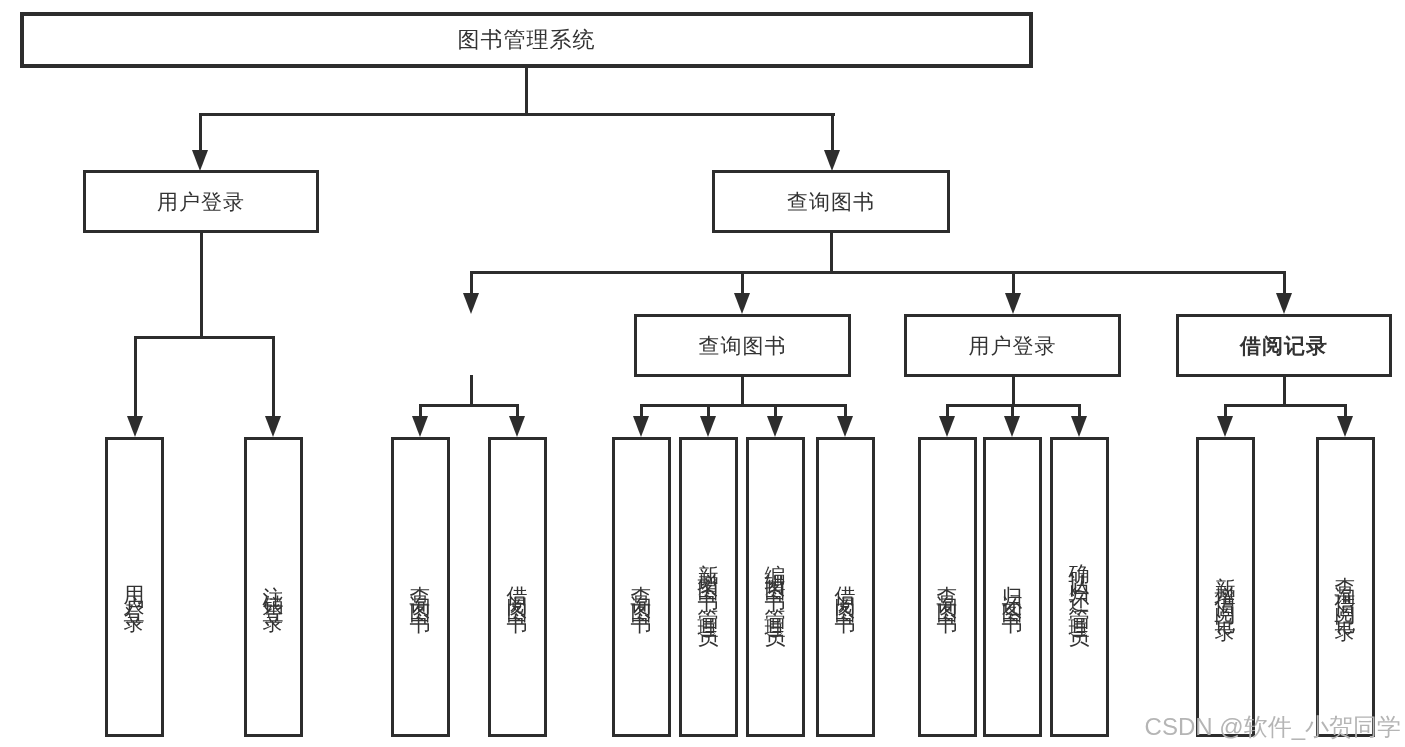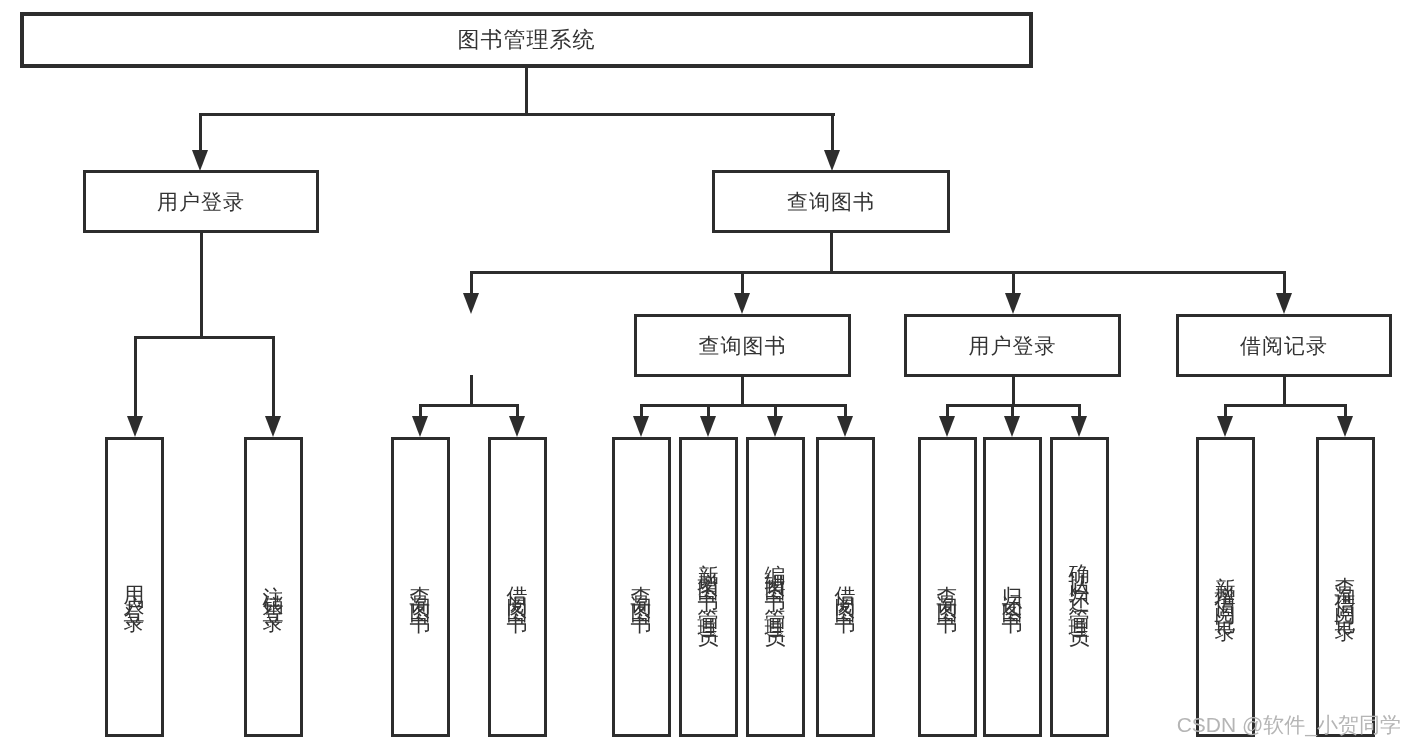--- a/index.html
+++ b/index.html
@@ -40,42 +40,42 @@
     width:0;height:0;
     border-left:8px solid transparent;
     border-right:8px solid transparent;
     border-top:21px solid #2d2d2d;
     z-index:1;
   }
   .watermark{
     position:absolute;
     right:4px;top:711px;
     color:#b5b5b5;
-    font-size:21px;
+    font-size:24px;
     z-index:3;
     white-space:nowrap;
   }
 </style>
 </head>
 <body>
 
 <div id="canvas">
 
   <div class="box thick" style="left:20px;top:12px;width:1013px;height:56px;">图书管理系统</div>
 
   <div class="box" style="left:83px;top:170px;width:236px;height:63px;">用户登录</div>
 
   <div class="box" style="left:712px;top:170px;width:238px;height:63px;">查询图书</div>
 
 
   <div class="box" style="left:634px;top:314px;width:217px;height:63px;">查询图书</div>
 
   <div class="box" style="left:904px;top:314px;width:217px;height:63px;">用户登录</div>
 
-  <div class="box" style="left:1176px;top:314px;width:216px;height:63px;">借阅记录</div>
+  <div class="box" style="left:1176px;top:314px;width:216px;height:63px;font-weight:bold;">借阅记录</div>
 
   <div class="box vbox" style="left:105px;top:437px;width:59px;height:300px;">用户登录</div>
   <div class="box vbox" style="left:244px;top:437px;width:59px;height:300px;">注销登录</div>
 
   <div class="box vbox" style="left:391px;top:437px;width:59px;height:300px;">查询图书</div>
   <div class="box vbox" style="left:488px;top:437px;width:59px;height:300px;">借阅图书</div>
 
   <div class="box vbox" style="left:612px;top:437px;width:59px;height:300px;">查询图书</div>
   <div class="box vbox" style="left:679px;top:437px;width:59px;height:300px;">新增图书（管理员）</div>
   <div class="box vbox" style="left:746px;top:437px;width:59px;height:300px;">编辑图书（管理员）</div>

